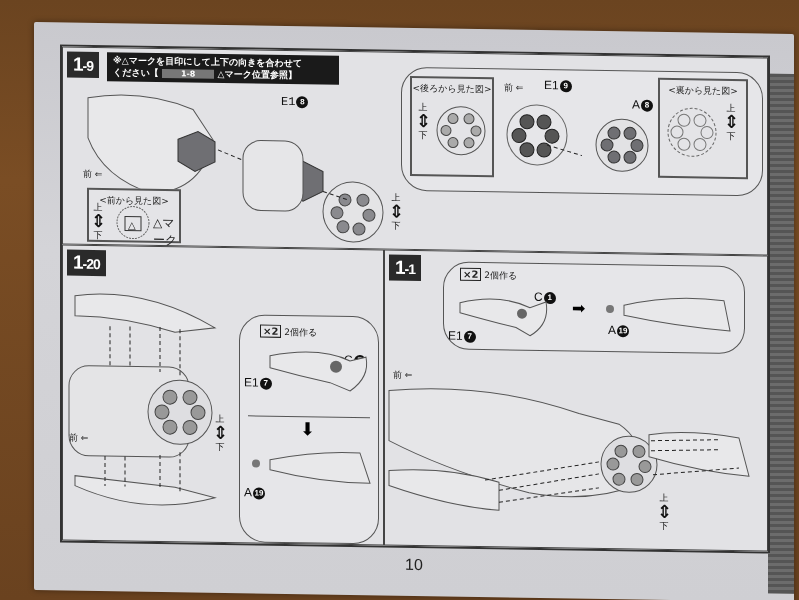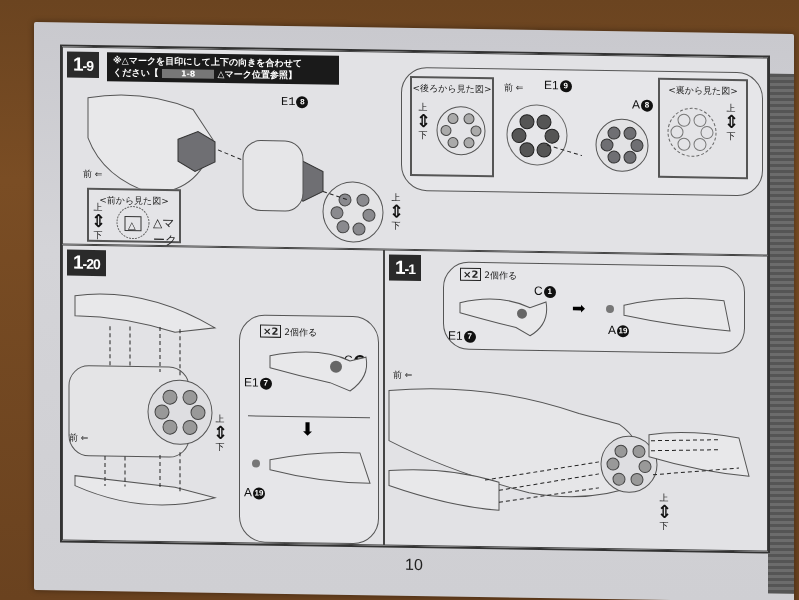--- a/index.html
+++ b/index.html
@@ -207,21 +207,21 @@
             <circle cx="-14" cy="22" r="4" fill="#777"></circle>
           </svg>
         <div class="lbl" style="left:4px;top:170px;"><span>A</span><b>19</b></div>
       </div>
     </div>
 
     <div class="panel p111">
       <div class="step"><span>1</span><small>-1</small></div>
       <div class="bubble" style="left:58px;top:10px;width:300px;height:86px;">
         <div class="small" style="left:16px;top:6px;"><span class="x2">×2</span> <span>2個作る</span></div>
-        <div class="lbl" style="left:90px;top:20px;"><span>C</span><b>1</b></div>
+        <div class="lbl" style="left:90px;top:26px;"><span>C</span><b>1</b></div>
         <svg width="90" height="44" style="left:16px;top:30px;">
             <path d="M0 10 Q40 0 70 14 L86 8 Q90 30 70 42 L56 34 Q30 28 0 20 Z" fill="#e8e8ea" stroke="#555"></path>
             <circle cx="62" cy="20" r="5" fill="#666"></circle>
           </svg>
         <div class="lbl" style="left:4px;top:66px;"><span>E1</span><b>7</b></div>
         <div style="position:absolute;left:128px;top:34px;font-size:16px;">➡</div>
         <svg width="130" height="50" style="left:160px;top:20px;">
             <path d="M20 20 Q70 8 120 14 L126 44 Q70 40 20 30 Z" fill="#e8e8ea" stroke="#555"></path>
             <circle cx="6" cy="24" r="4" fill="#777"></circle>
           </svg>

